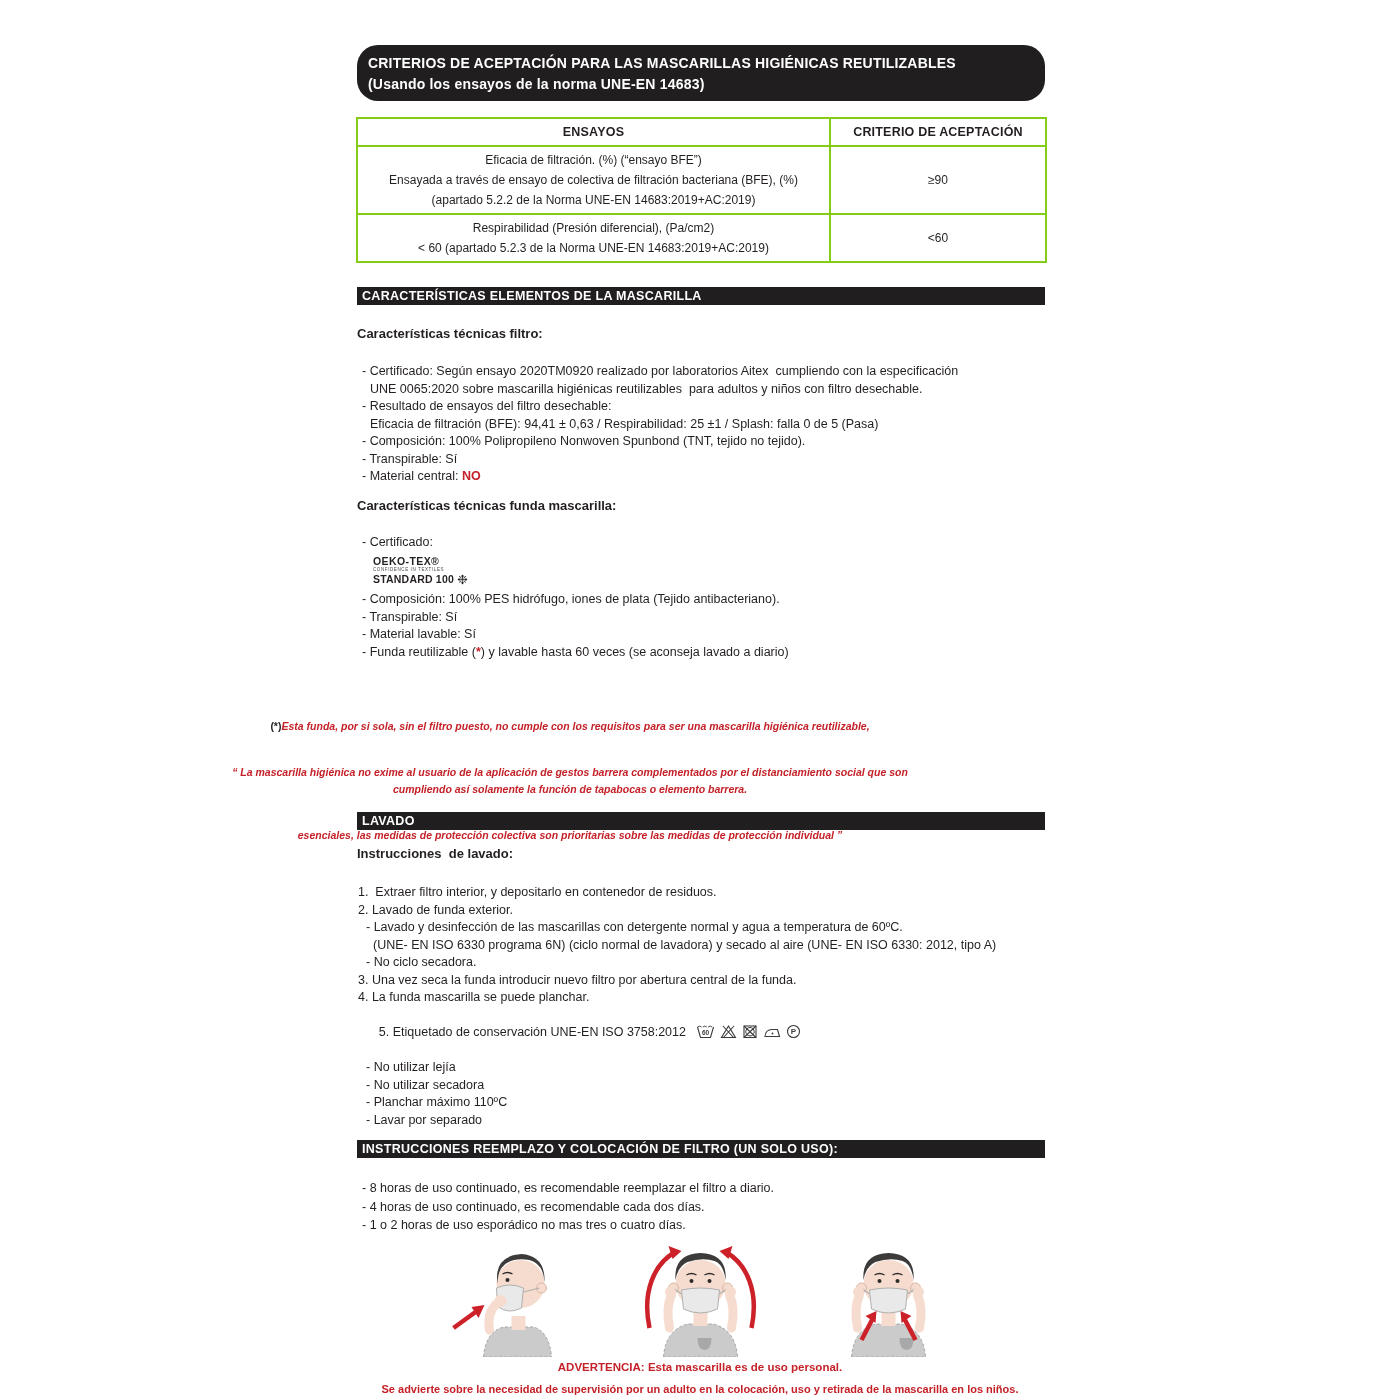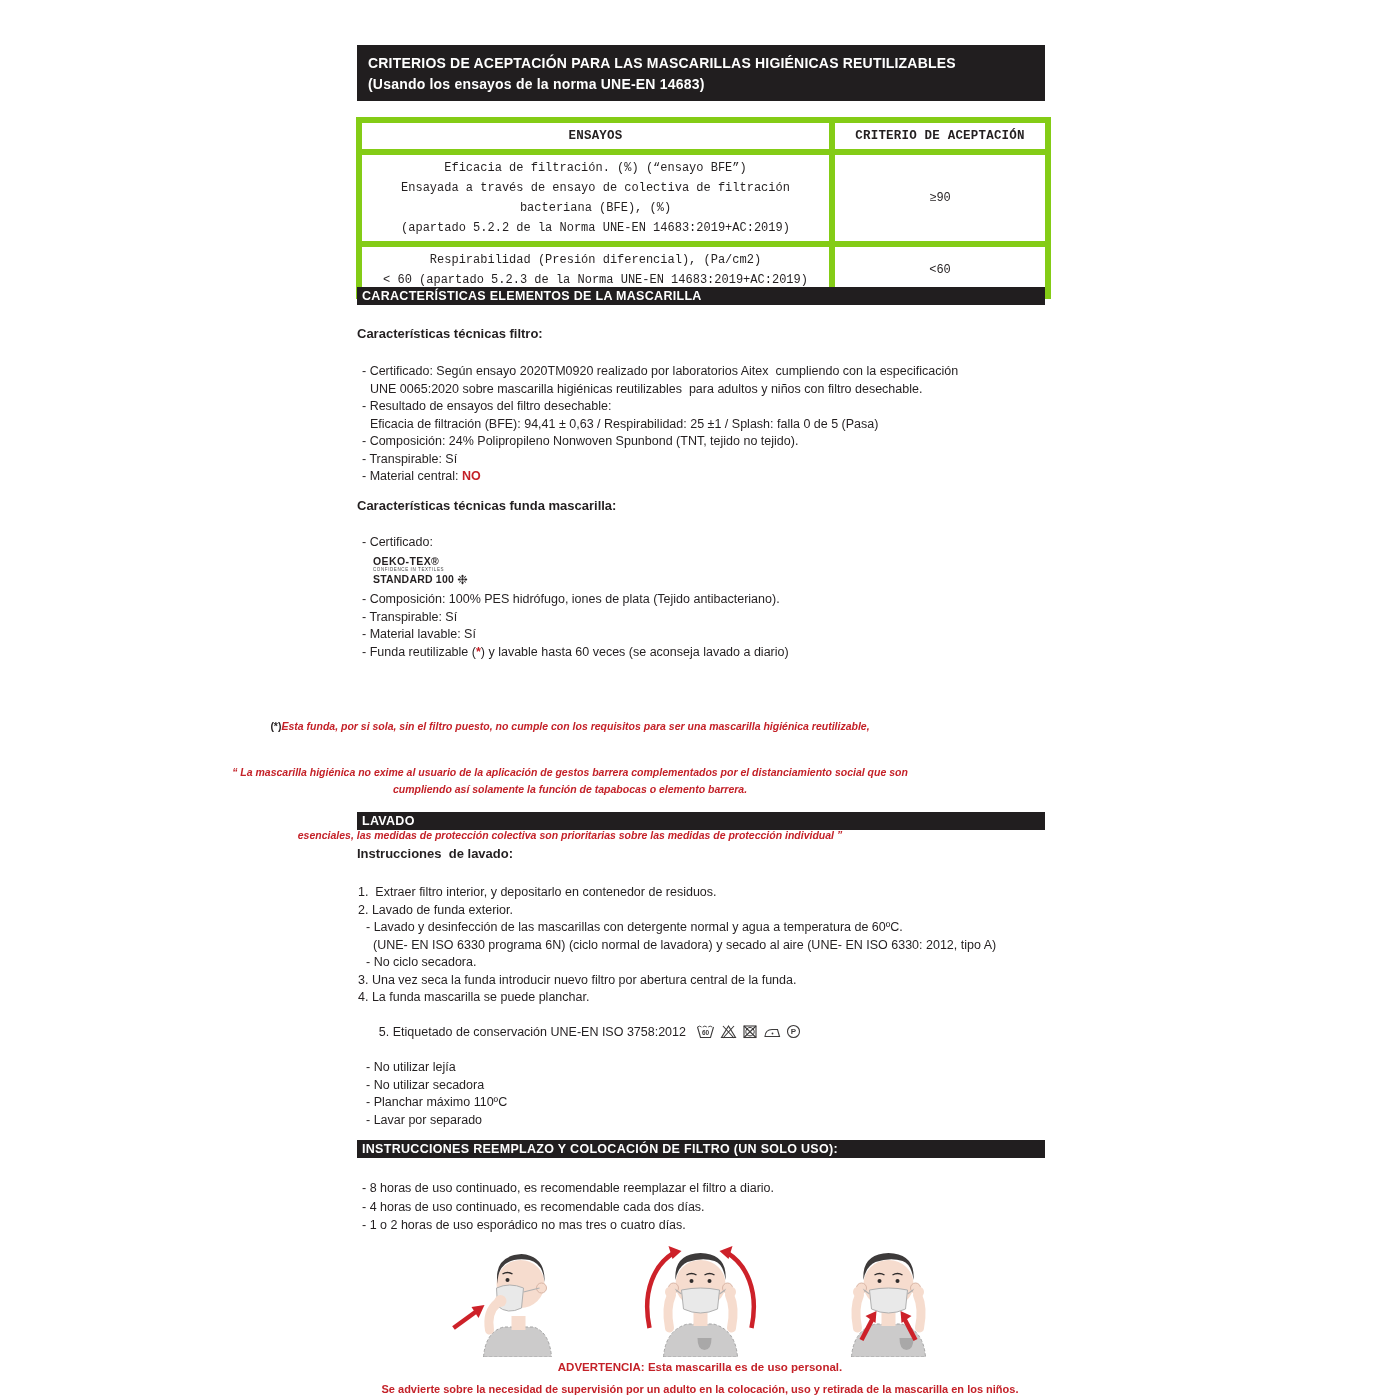--- a/index.html
+++ b/index.html
@@ -2,27 +2,27 @@
 <html><head>
 <meta charset="utf-8">
 <style>
   html,body{margin:0;padding:0;background:#ffffff;}
   .page{position:relative;width:1400px;height:1400px;background:#ffffff;overflow:hidden;
         font-family:"Liberation Sans","DejaVu Sans",sans-serif;color:#231f20;}
   .abs{position:absolute;}
   
   .blackbar{background:#211e1f;color:#ffffff;font-weight:bold;}
   .hdrbar{left:357px;top:45px;width:688px;height:56px;font-size:14px;line-height:21px;
-          padding:8px 0 0 11px;box-sizing:border-box;letter-spacing:.2px;}
+          padding:8px 0 0 11px;box-sizing:border-box;letter-spacing:.2px;border-radius:21px;}
   .secbar{left:357px;width:688px;height:18px;font-size:12.5px;line-height:18px;
           padding-left:5px;box-sizing:border-box;letter-spacing:.3px;}
   
   table.crit{border-collapse:collapse;width:689px;table-layout:fixed;}
-  table.crit th,table.crit td{border:6px solid #84cc16;text-align:center;vertical-align:middle;
-          font-size:12px;line-height:20px;padding:3px 6px;font-family:Liberation Mono, monospace;}
+  table.crit th,table.crit td{border:2px solid #84cc16;text-align:center;vertical-align:middle;
+          font-size:12px;line-height:20px;padding:3px 6px;}
   table.crit th{font-weight:bold;font-size:12.5px;height:20px;letter-spacing:.2px;}
   
   .bold-title{font-size:13px;font-weight:bold;}
   .ln{font-size:12.5px;line-height:17.5px;white-space:pre;}
   .ind1{margin-left:8px;}
   .ind2{margin-left:15px;}
   .red{color:#c42128;font-weight:bold;}
   .rednote{left:0;top:0;width:1140px;text-align:center;color:#c42128;
            font-size:10.5px;font-weight:bold;font-style:italic;line-height:21px;white-space:pre;}
   .rednote .blackpfx{color:#231f20;font-style:normal;}
@@ -81,21 +81,21 @@
 
   <div class="abs blackbar secbar" style="top:287px;">CARACTERÍSTICAS ELEMENTOS DE  LA MASCARILLA</div>
 
   <div class="abs bold-title" style="left:357px;top:326px;">Características técnicas filtro:</div>
 
   <div class="abs" style="left:362px;top:363px;">
     <div class="ln">- Certificado: Según ensayo 2020TM0920 realizado por laboratorios Aitex  cumpliendo con la especificación</div>
     <div class="ln ind1">UNE 0065:2020 sobre mascarilla higiénicas reutilizables  para adultos y niños con filtro desechable.</div>
     <div class="ln">- Resultado de ensayos del filtro desechable:</div>
     <div class="ln ind1">Eficacia de filtración (BFE): 94,41 ± 0,63 / Respirabilidad: 25 ±1 / Splash: falla 0 de 5 (Pasa)</div>
-    <div class="ln">- Composición: 24% Polipropileno Nonwoven Spunbond (TNT, tejido no tejido).</div>
+    <div class="ln">- Composición: 100% Polipropileno Nonwoven Spunbond (TNT, tejido no tejido).</div>
     <div class="ln">- Transpirable: Sí</div>
     <div class="ln"><span>- Material central: </span><span class="red">NO</span></div>
   </div>
 
   <div class="abs bold-title" style="left:357px;top:498px;">Características técnicas funda mascarilla:</div>
 
   <div class="abs ln" style="left:362px;top:534px;">- Certificado:</div>
 
   <div class="abs oeko" style="left:373px;top:556px;">
     <div class="l1">OEKO-TEX®</div>

